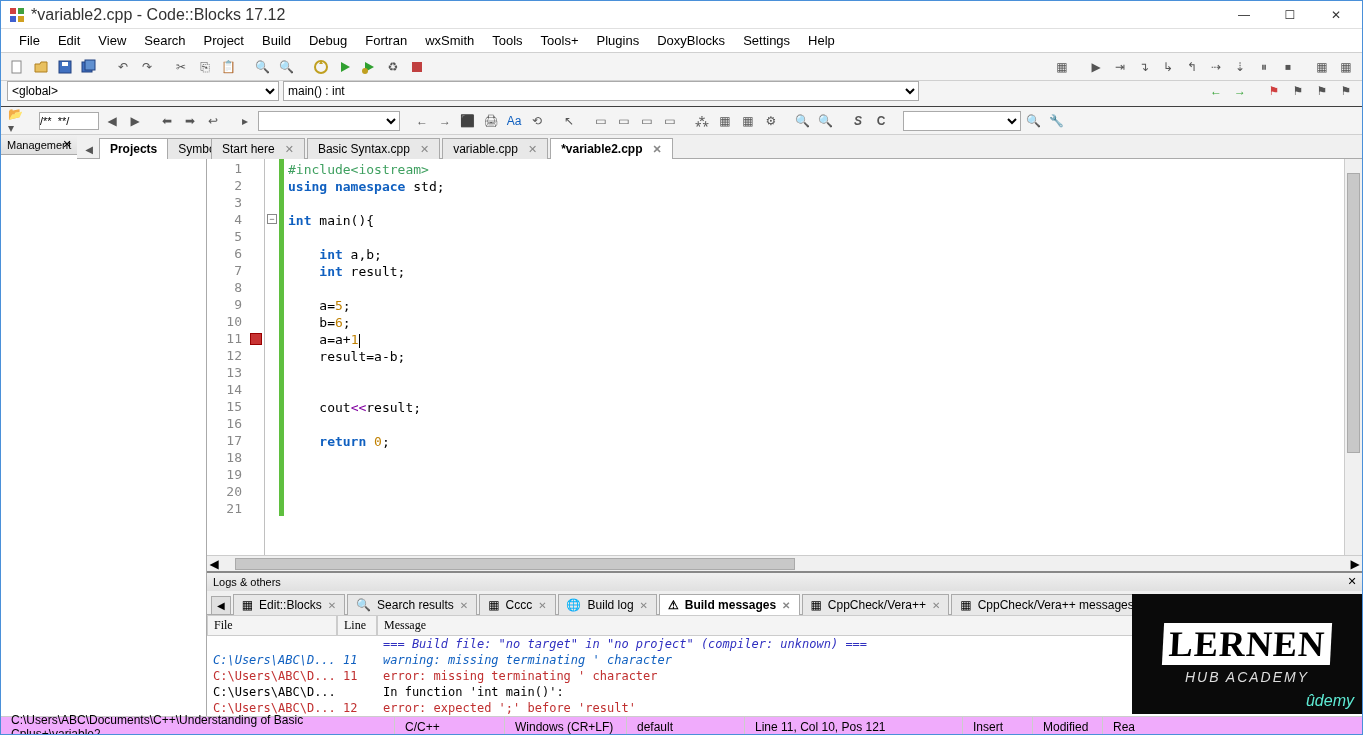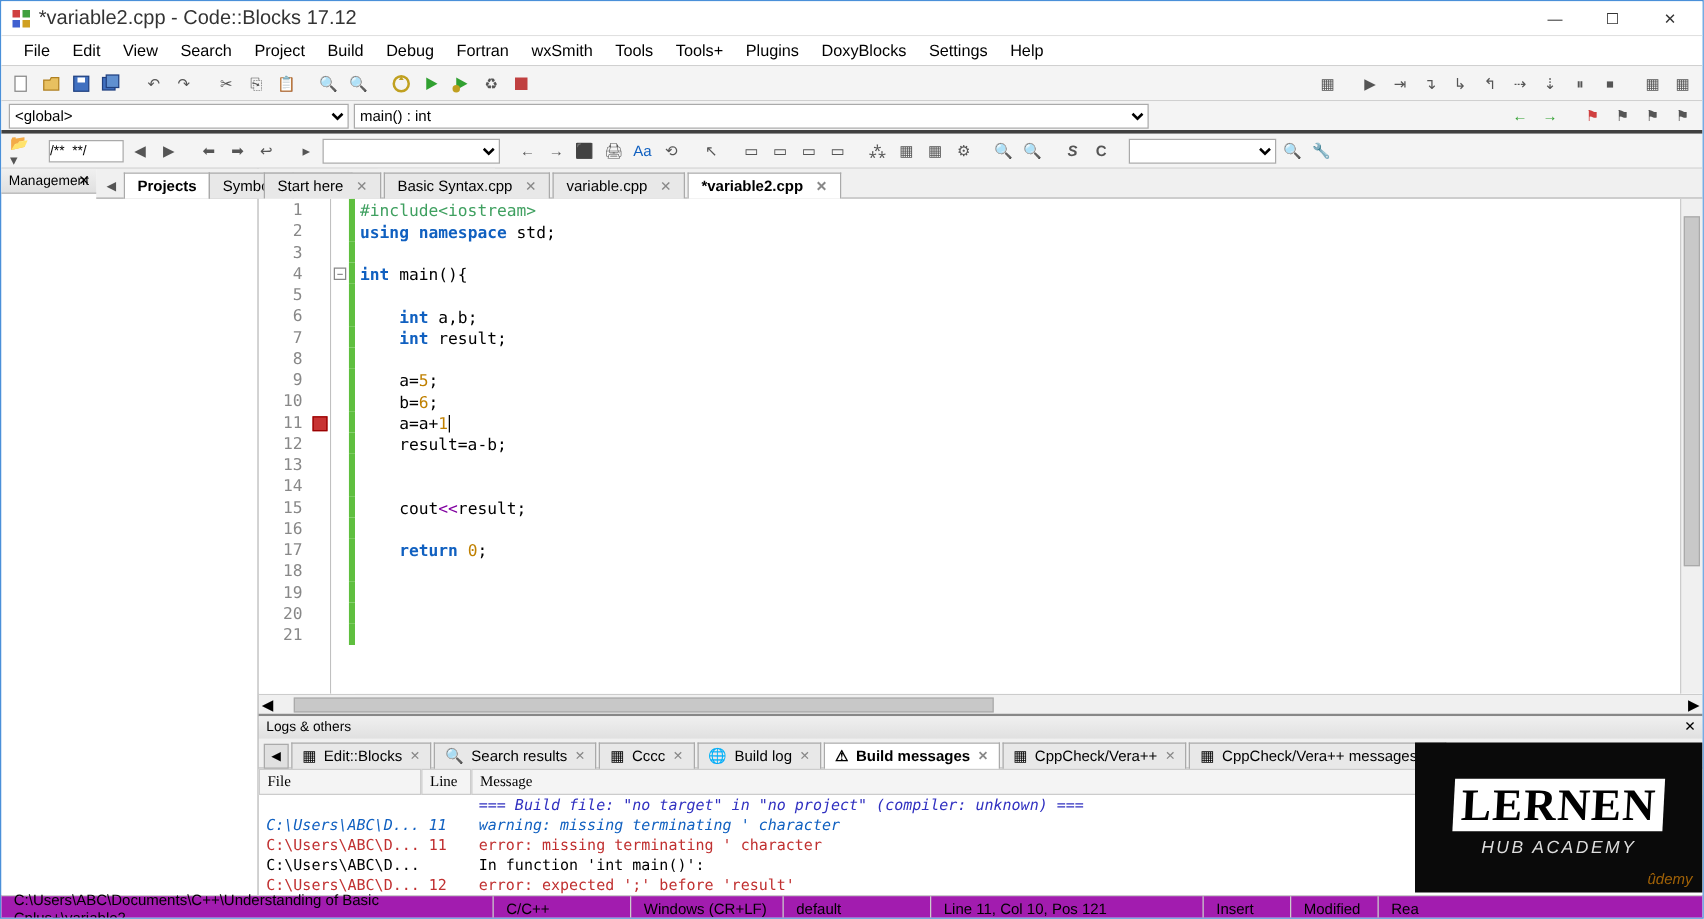--- a/index.html
+++ b/index.html
@@ -7,21 +7,21 @@
 .titlebar { height: 28px; background: #fff; display: flex; align-items: center; padding: 0 8px; border-bottom:1px solid #e0e0e0;}
 .titlebar .appicon { width:16px; height:16px; margin-right:6px; }
 .titlebar .title { flex:1; font-size:16px; color:#333;}
 .winbtns { display:flex; gap:18px; margin-right:4px;}
 .winbtn { width:28px; height:20px; display:flex; align-items:center; justify-content:center; color:#333;}
 .menubar { height: 24px; display:flex; align-items:center; padding:0 10px; gap:2px; background:#fff; border-bottom:1px solid #d0d0d0;}
 .menubar span { padding: 3px 8px; font-size:13px; cursor:default;}
 .toolbar { height:28px; display:flex; align-items:center; padding:0 6px; gap:4px; background:#f4f4f4; border-bottom:1px solid #d0d0d0;}
 .tbtn { width:20px; height:20px; display:flex; align-items:center; justify-content:center; border:1px solid transparent; font-size:12px; color:#555;}
 .sep { width:6px; }
-.combo-row { height:26px; display:flex; align-items:center; padding:0 6px; gap:4px; background:#f4f4f4; border-bottom:3px solid #404040;}
+.combo-row { height:26px; display:flex; padding:0 6px; gap:4px; background:#f4f4f4; border-bottom:1px solid #404040;}
 select.combo { height:20px; font-size:12px; border:1px solid #aaa; background:#fff;}
 .toolbar2 { height:28px; display:flex; align-items:center; padding:0 6px; gap:3px; background:#f4f4f4; border-bottom:1px solid #d0d0d0;}
 .main { display:flex; height: calc(735px - 28px - 24px - 28px - 26px - 28px - 20px); }
 .mgmt { width:206px; border-right:1px solid #aaa; display:flex; }
 .mgmt-title { background:linear-gradient(#f0f0f0,#e0e0e0); height:20px; display:flex; align-items:center; padding:0 6px; font-size:11px; border-bottom:1px solid #aaa; position:relative;}
 .mgmt-close { position:absolute; right:2px; top:1px; width:16px; height:16px; display:flex; align-items:center; justify-content:center; font-size:11px;}
 .mgmt-tabs { height:24px; display:flex; align-items:flex-end; border-bottom:1px solid #aaa; background:#f0f0f0; padding:0 2px; gap:0;}
 .mgmt-tab { padding:3px 10px; font-size:12px; border:1px solid #aaa; border-bottom:none; background:#e8e8e8; margin-right:-1px; position:relative; top:1px;}
 .mgmt-tab.active { background:#fff; font-weight:bold; }
 .mgmt-arrow { padding:3px 6px; font-size:10px; color:#555;}
@@ -60,26 +60,26 @@
 .logtab { padding:3px 8px; font-size:12px; border:1px solid #aaa; border-bottom:none; background:#e8e8e8; display:flex; align-items:center; gap:6px; margin-right:2px; position:relative; top:1px;}
 .logtab.active { background:#fff; font-weight:bold;}
 .logtab .x { color:#888; font-size:10px;}
 .log-arrow { padding:3px 5px; background:#e0e0e0; border:1px solid #aaa; margin-right:2px; font-size:10px; position:relative; top:1px;}
 .msg-grid { display:grid; grid-template-columns: 130px 40px 1fr; font-family:Consolas,monospace; font-size:12px; background:#fff; }
 .msg-hdr { background:#f4f4f4; border:1px solid #ccc; padding:2px 6px; font-family:"Segoe UI"; font-size:12px;}
 .msg-cell { padding:1px 6px; white-space:nowrap; overflow:hidden;}
 .msg-info { color:#3030c0; font-style:italic;}
 .msg-warn { color:#1060c0; font-style:italic;}
 .msg-err { color:#c03030; }
-.statusbar { height:20px; background:#a21caf; border-top:1px solid #ccc; display:flex; align-items:center; font-size:12px;}
+.statusbar { height:20px; background:#f0abfc; border-top:1px solid #ccc; display:flex; align-items:center; font-size:12px;}
 .statusbar .cell { padding:0 10px; border-right:1px solid #ccc; height:100%; display:flex; align-items:center;}
 .overlay-img { position:absolute; right:0; bottom:20px; width:230px; height:120px; background:#0a0a0a; color:#fff; display:flex; flex-direction:column; align-items:center; justify-content:center; z-index:50;}
 .overlay-img .lernen { font-size:36px; font-weight:900; font-family:Georgia,serif; letter-spacing:1px; background:#fff; color:#000; padding:0 6px; transform:skewX(-3deg);}
 .overlay-img .hub { font-size:14px; color:#ddd; margin-top:4px; font-style:italic; letter-spacing:2px;}
-.overlay-img .udemy { position:absolute; bottom:4px; right:8px; font-size:12px; color:#a16207; font-style:italic;}
+.overlay-img .udemy { position:absolute; bottom:4px; right:8px; font-size:16px; color:#5eead4; font-style:italic;}
 svg.ico { width:16px; height:16px; }
 </style>
 </head>
 <body>
 
 <div class="titlebar">
   <span class="appicon">
     <svg class="ico" viewBox="0 0 16 16">
         <rect x="1" y="1" width="6" height="6" fill="#d04040"></rect>
         <rect x="9" y="1" width="6" height="6" fill="#40a040"></rect>

